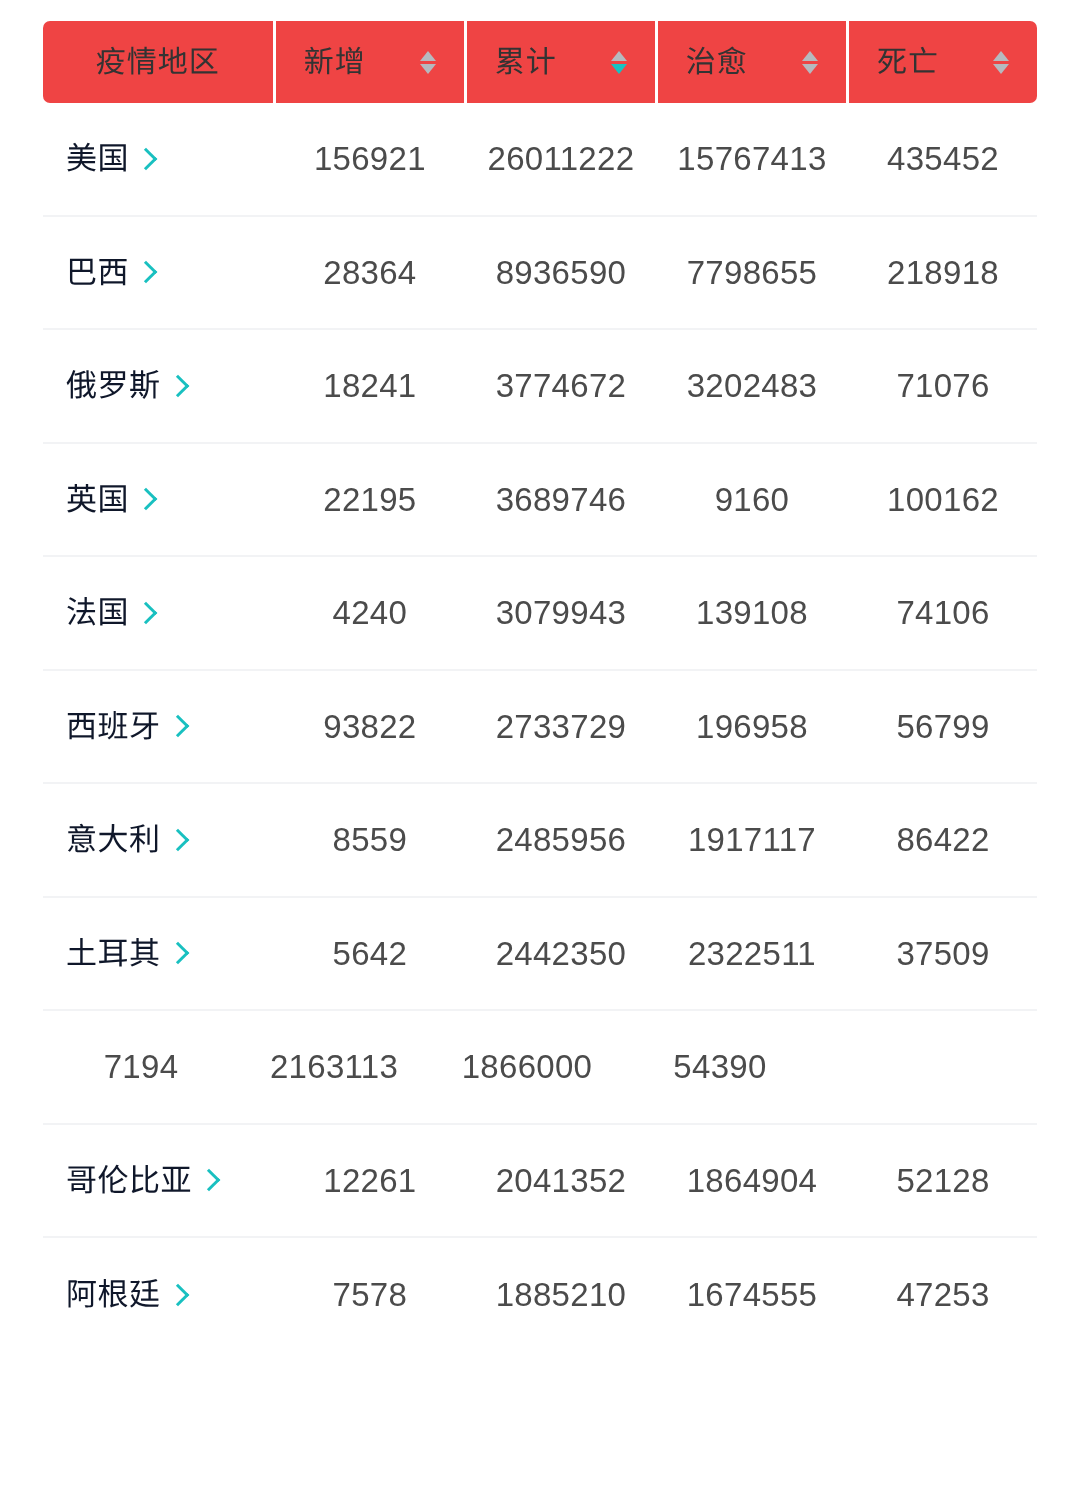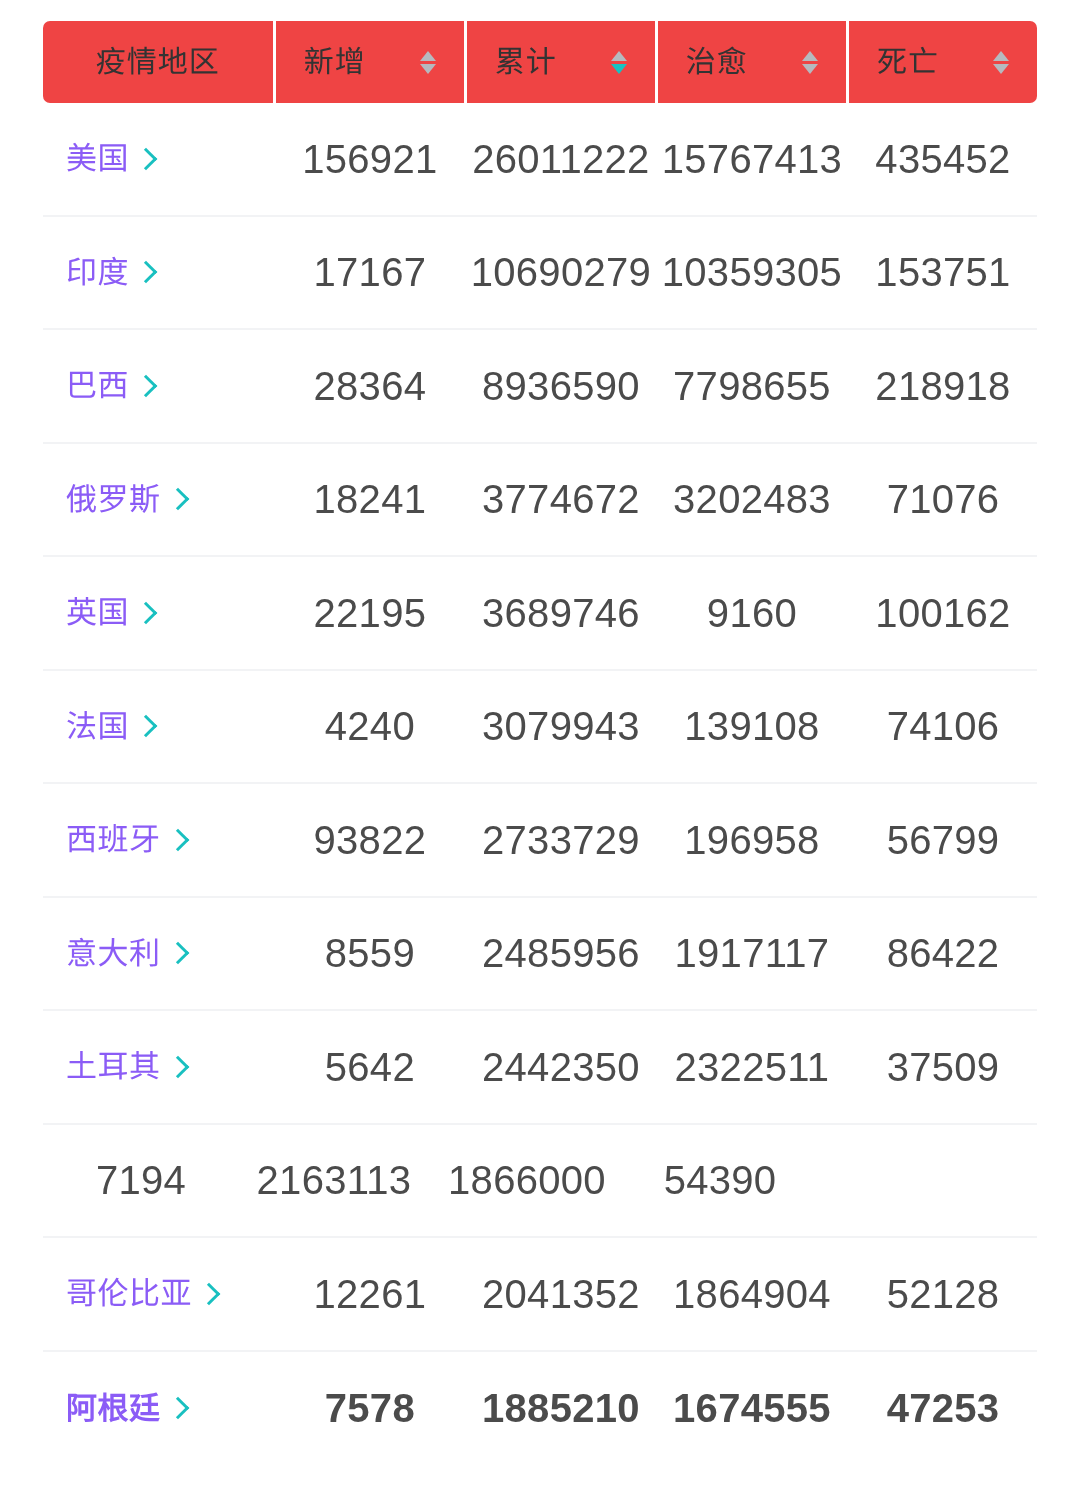--- a/index.html
+++ b/index.html
@@ -94,51 +94,50 @@
   }
   .table-row {
     display: flex;
     align-items: center;
     height: 113.5px;
     border-bottom: 2px solid #f2f3f5;
     box-sizing: border-box;
   }
   .table-row:last-child {
     border-bottom: none;
-    font-weight: bold;
   }
   .td-region {
     width: 232px;
     display: flex;
     align-items: center;
     box-sizing: border-box;
     padding-left: 23px;
   }
   .region-name {
     font-size: 31px;
-    color: #8b5cf6;
+    color: #0f172a;
     letter-spacing: 0.5px;
     line-height: 1;
     white-space: nowrap;
   }
   .chevron-right {
     display: inline-block;
     width: 13px;
     height: 13px;
     border-top: 3px solid #19c0c0;
     border-right: 3px solid #19c0c0;
     transform: rotate(45deg);
     margin-left: 9px;
     flex: 0 0 auto;
   }
   .td-num {
     width: 190px;
     margin-left: 3px;
     text-align: center;
-    font-size: 40px;
+    font-size: 33px;
     color: #4b4b4b;
     letter-spacing: 0.3px;
     line-height: 1;
     box-sizing: border-box;
   }
 </style>
 </head>
 <body>
 
 <div class="epidemic-table">
@@ -187,30 +186,20 @@
           <span class="region-name">美国</span>
           <span class="chevron-right"></span>
         </div>
         <div class="td-num">156921</div>
         <div class="td-num">26011222</div>
         <div class="td-num">15767413</div>
         <div class="td-num">435452</div>
       </div>
       <div class="table-row">
         <div class="td-region">
-          <span class="region-name">印度</span>
-          <span class="chevron-right"></span>
-        </div>
-        <div class="td-num">17167</div>
-        <div class="td-num">10690279</div>
-        <div class="td-num">10359305</div>
-        <div class="td-num">153751</div>
-      </div>
-      <div class="table-row">
-        <div class="td-region">
           <span class="region-name">巴西</span>
           <span class="chevron-right"></span>
         </div>
         <div class="td-num">28364</div>
         <div class="td-num">8936590</div>
         <div class="td-num">7798655</div>
         <div class="td-num">218918</div>
       </div>
       <div class="table-row">
         <div class="td-region">

